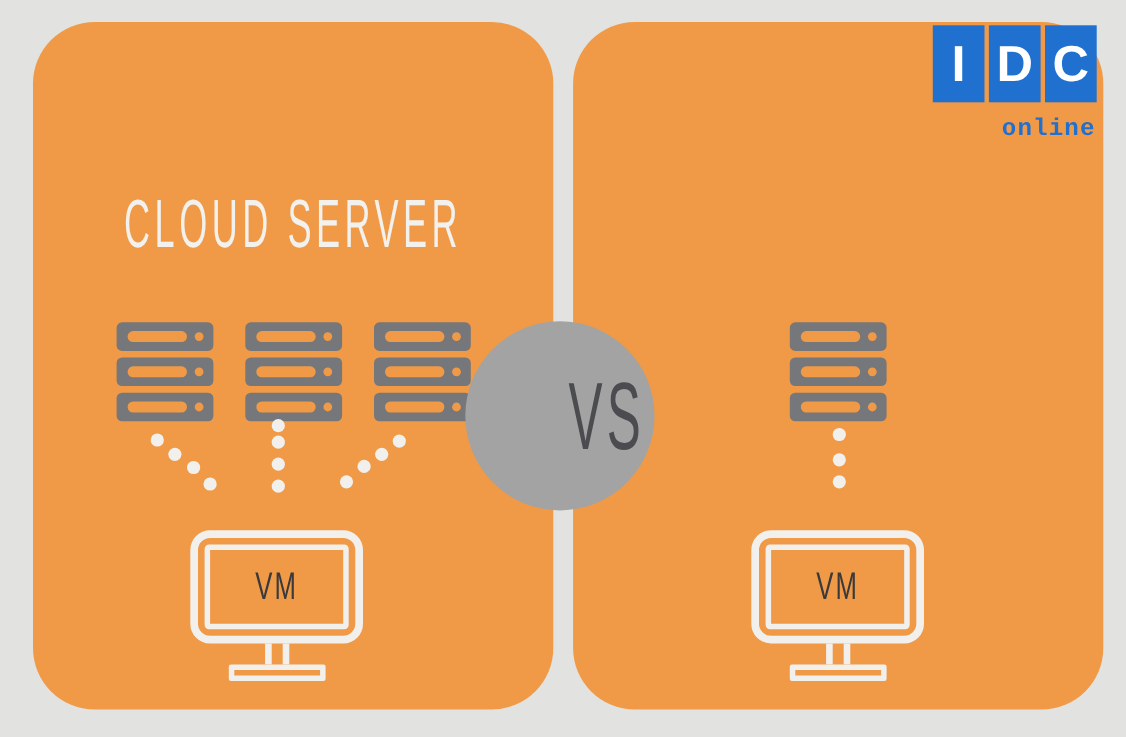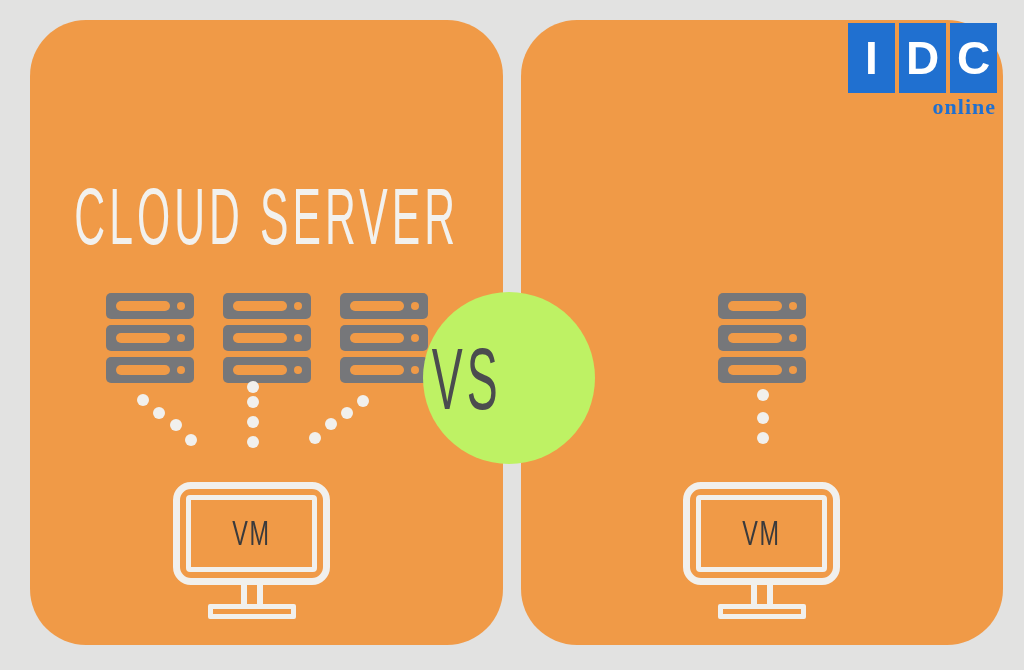--- a/index.html
+++ b/index.html
@@ -15,21 +15,21 @@
   .panel {
     position: absolute; top: 20px; height: 625px;
     background: #f09a47; border-radius: 56px;
   }
   .panel-left  { left: 30px;  width: 473px; }
   .panel-right { left: 521px; width: 482px; }
 
   .panel-title {
     position: absolute; top: 150px; left: 0; right: 0;
     text-align: center; color: #f2f1ee;
-    font-size: 52px; letter-spacing: 5px; white-space: nowrap;
+    font-size: 40px; letter-spacing: 5px; white-space: nowrap;
   }
   .panel-title span {
     display: inline-block;
     transform: scale(0.82, 1.55);
     transform-origin: center top;
     font-weight: normal;
   }
 
   
   .stacks-row {
@@ -83,42 +83,42 @@
   }
   .monitor-base {
     width: 88px; height: 15px; box-sizing: border-box;
     border: 5px solid #f1f0ed; border-radius: 2px;
   }
 
   
   .vs-circle {
     position: absolute; left: 423px; top: 292px;
     width: 172px; height: 172px; border-radius: 50%;
-    background: #bef264; z-index: 5;
-    display: flex; align-items: center; justify-content: flex-start;
+    background: #a3a3a3; z-index: 5;
+    display: flex; align-items: center; justify-content: flex-end;
   }
   .vs-text {
     color: #4b4c4f; font-size: 58px; letter-spacing: 5px;
     display: inline-block; transform: scale(0.8, 1.5);
   }
 
   
   .logo { position: absolute; left: 848px; top: 23px; z-index: 10; }
   .logo-boxes { display: flex; gap: 4px; }
   .logo-box {
     width: 47px; height: 70px; background: #2070d0;
     color: #ffffff; display: flex; align-items: center; justify-content: center;
     font-size: 46px; font-weight: bold;
     font-family: "Liberation Sans", sans-serif;
   }
   .logo-sub {
     text-align: right; color: #2070d0;
     font-size: 22px; font-weight: bold; letter-spacing: 1px;
-    margin-top: 1px; padding-right: 1px;
-    font-family: Liberation Serif, serif;
+    margin-top: 12px; padding-right: 1px;
+    font-family: Liberation Mono, monospace;
   }
 </style>
 </head>
 <body>
 
 <div class="panel panel-left">
   <div class="panel-title">
     <span>CLOUD SERVER</span>
   </div>
 

